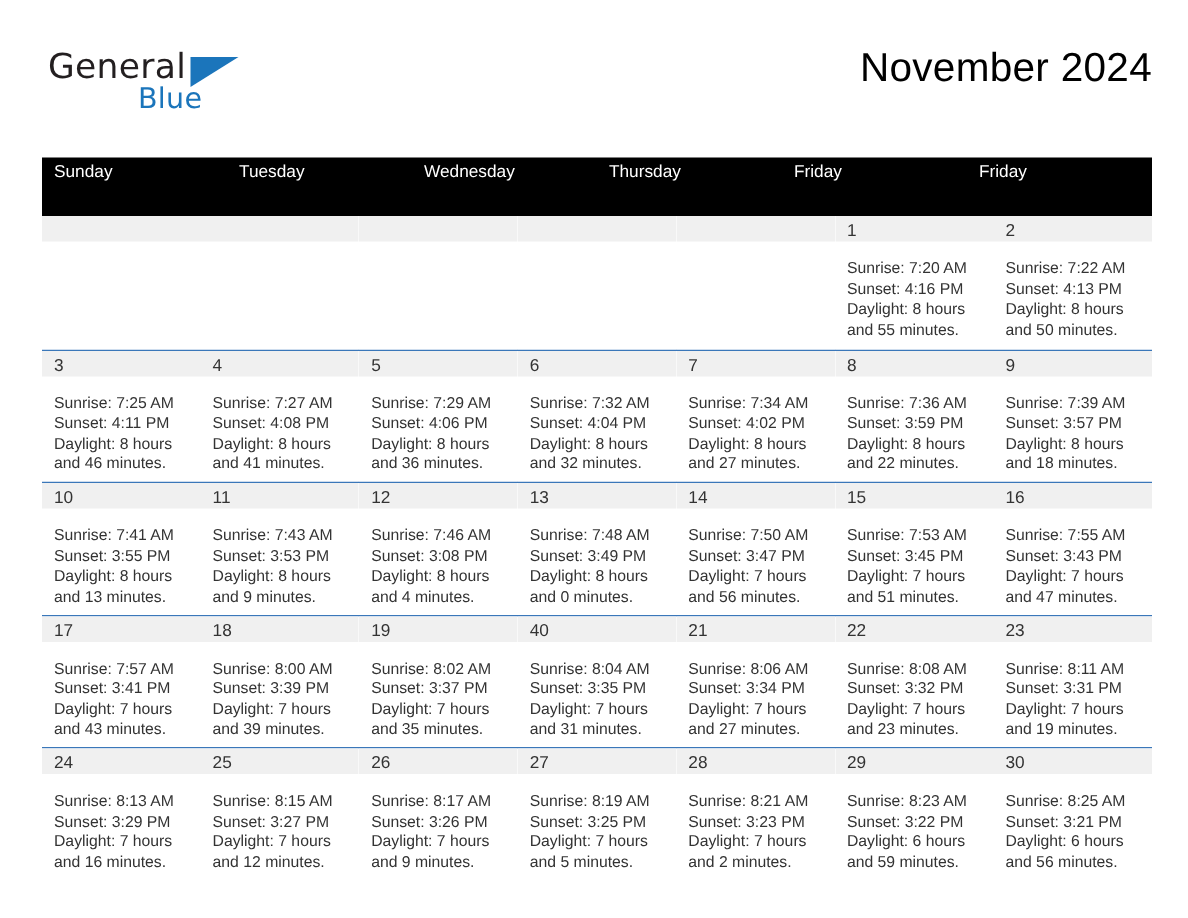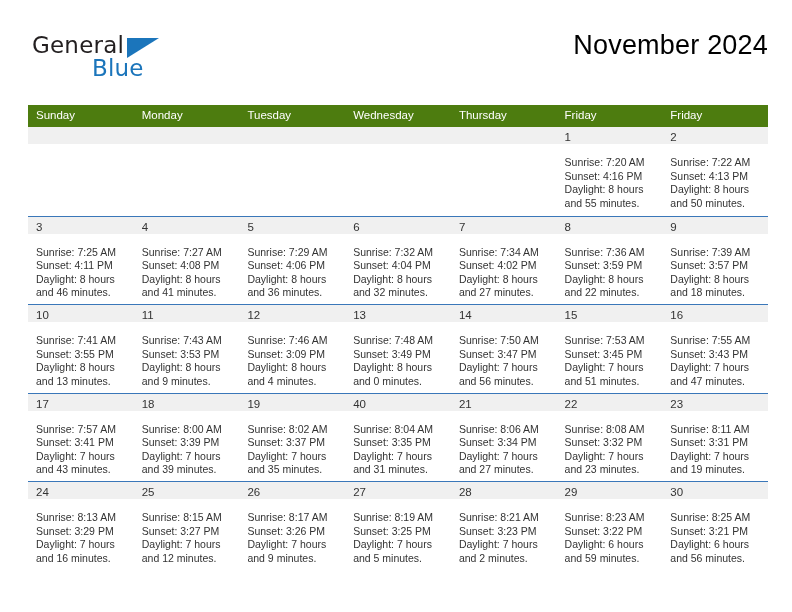--- a/index.html
+++ b/index.html
@@ -43,21 +43,21 @@
     font-size: 23px;
     letter-spacing: 0.2px;
     color: #231f20;
     font-family: "DejaVu Sans", sans-serif;
     font-weight: 400;
   }
   .brand-blue {
     position: absolute;
     left: 60px;
     top: 23px;
-    font-size: 23px;
+    font-size: 19px;
     letter-spacing: 0.2px;
     color: #1b75bb;
     font-family: "DejaVu Sans", sans-serif;
     font-weight: 400;
   }
   .brand-triangle {
     position: absolute;
     left: 95px;
     top: 6px;
     width: 0;
@@ -93,22 +93,22 @@
   
   .calendar {
     position: absolute;
     left: 28px;
     top: 105px;
     width: 740px;
   }
   .dow-row {
     display: flex;
     width: 100%;
-    background: #4d7c0f;
-    height: 22px;
+    background: #000000;
+    height: 39px;
   }
   .dow {
     flex: 1 1 0;
     color: #ffffff;
     font-size: 11.5px;
     line-height: 21px;
     padding-left: 8px;
     box-sizing: border-box;
     white-space: nowrap;
     overflow: hidden;
@@ -168,21 +168,20 @@
 
     <div class="title-block">
       <div class="cal-title">November 2024</div>
     </div>
 
   </div>
 
   <div class="calendar">
     <div class="dow-row" id="dow-row">
         <div class="dow">Sunday</div>
-        <div class="dow">Monday</div>
         <div class="dow">Tuesday</div>
         <div class="dow">Wednesday</div>
         <div class="dow">Thursday</div>
         <div class="dow">Friday</div>
         <div class="dow">Friday</div>
       </div>
     <div id="weeks-container">
         <div class="week">
           <div class="day empty">
             <div class="day-num-band"><span class="day-num"></span></div>
@@ -299,21 +298,21 @@
               <div class="day-line">Sunrise: 7:43 AM</div>
               <div class="day-line">Sunset: 3:53 PM</div>
               <div class="day-line">Daylight: 8 hours</div>
               <div class="day-line">and 9 minutes.</div>
             </div>
           </div>
           <div class="day">
             <div class="day-num-band"><span class="day-num">12</span></div>
             <div class="day-body">
               <div class="day-line">Sunrise: 7:46 AM</div>
-              <div class="day-line">Sunset: 3:09 PM</div>
+              <div class="day-line">Sunset: 3:08 PM</div>
               <div class="day-line">Daylight: 8 hours</div>
               <div class="day-line">and 4 minutes.</div>
             </div>
           </div>
           <div class="day">
             <div class="day-num-band"><span class="day-num">13</span></div>
             <div class="day-body">
               <div class="day-line">Sunrise: 7:48 AM</div>
               <div class="day-line">Sunset: 3:49 PM</div>
               <div class="day-line">Daylight: 8 hours</div>

